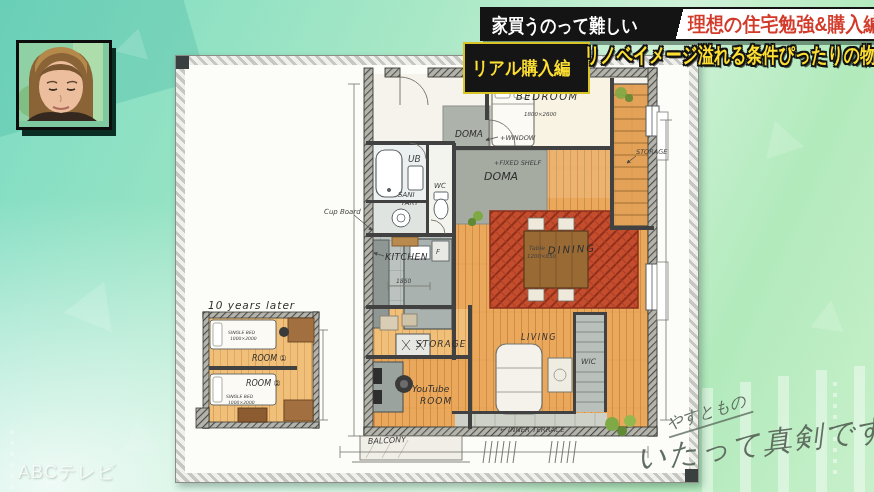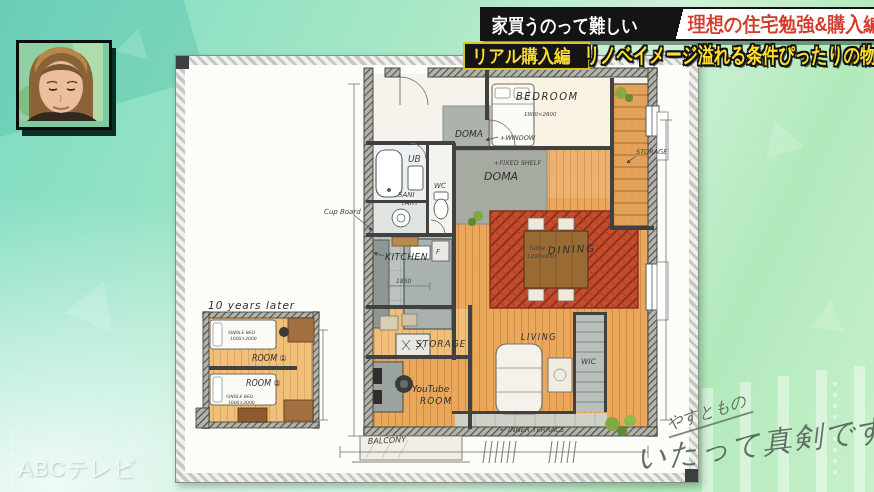--- a/index.html
+++ b/index.html
@@ -27,41 +27,41 @@
   
   .banner1{position:absolute;left:480px;top:7px;height:30px;display:flex;align-items:stretch;border:2px solid #141414;box-shadow:3px 4px 0 rgba(16,40,28,.45);background:#fff;}
   .banner1::after{content:'';position:absolute;right:-9px;top:1px;width:9px;height:24px;background:#1f7a3c;transform:skewX(-14deg);}
   .b1-left{background:#141414;color:#fff;display:flex;align-items:flex-end;padding:0 8px 0 10px;font-weight:bold;white-space:nowrap;}
   .b1-left span{display:inline-block;font-size:19px;transform:scaleX(.84);transform-origin:left;}
   .b1-sep{width:12px;background:linear-gradient(104deg,#141414 48%,#ffffff 48%);}
   .b1-right{background:#fff;color:#d23a2a;display:flex;align-items:center;padding:0 10px 0 2px;font-weight:bold;white-space:nowrap;}
   .b1-right span{display:inline-block;font-size:20px;transform:scaleX(.9);transform-origin:left;}
 
   
-  .b2-left{position:absolute;left:463px;top:42px;background:#151515;border:2px solid #d8c427;color:#ffe032;font-weight:bold;padding:0 7px;white-space:nowrap;}
+  .b2-left{position:absolute;left:463px;top:42px;background:#151515;border:2px solid #d8c427;color:#ffe032;font-weight:bold;padding:12px 7px;white-space:nowrap;}
   .b2-left span{display:inline-block;font-size:18px;transform:scaleX(.9);transform-origin:left;}
   .b2-right{position:absolute;left:584px;top:41px;font-weight:bold;white-space:nowrap;color:#ffe032;}
   .b2-right span{display:inline-block;font-size:21px;transform:scaleX(.76);transform-origin:left;}
   .ol-black{text-shadow:-2px -2px 0 #121212,0 -2px 0 #121212,2px -2px 0 #121212,-2px 0 0 #121212,2px 0 0 #121212,-2px 2px 0 #121212,0 2px 0 #121212,2px 2px 0 #121212,3px 3px 0 rgba(10,10,10,.6);}
 
   
   .board{position:absolute;left:175px;top:55px;width:522px;height:426px;
     background:repeating-linear-gradient(45deg,#c6c6c2 0 3px,#efefec 3px 7px);
     border:1px solid #8d8d88;box-shadow:3px 4px 7px rgba(20,50,40,.3);}
   .board-inner{position:absolute;left:9px;top:9px;right:9px;bottom:9px;background:#fcfcf9;}
   .corner{position:absolute;width:13px;height:13px;background:#3a403f;}
   .corner.tl{left:0;top:0;}
   .corner.br{right:0;bottom:0;}
 
   .plan{position:absolute;left:175px;top:55px;pointer-events:none;}
   .plab{font-family:"DejaVu Sans",sans-serif;font-style:italic;fill:#3f3f3f;}
   .plab.dk{fill:#2e2e2e;}
 
   
-  .wm{position:absolute;left:18px;bottom:8px;font-size:22px;letter-spacing:1px;color:rgba(255,255,255,.78);text-shadow:1px 1px 2px rgba(120,150,135,.5);}
+  .wm{position:absolute;left:18px;bottom:8px;font-size:18px;letter-spacing:1px;color:rgba(255,255,255,.78);text-shadow:1px 1px 2px rgba(120,150,135,.5);}
   .logo{position:absolute;right:4px;bottom:0;width:240px;height:112px;color:#5e6e60;font-family:"DejaVu Serif",serif;font-style:italic;}
   .logo-top{position:absolute;left:34px;top:22px;font-size:16px;transform:rotate(-17deg);border-bottom:2px solid rgba(94,110,96,.8);padding:0 4px 1px 2px;white-space:nowrap;}
   .logo-main{position:absolute;left:6px;top:44px;font-size:29px;transform:rotate(-7deg);letter-spacing:2px;white-space:nowrap;}
 </style>
 </head>
 <body>
 
 <div class="stage">
 
   <div class="wedge"></div>

